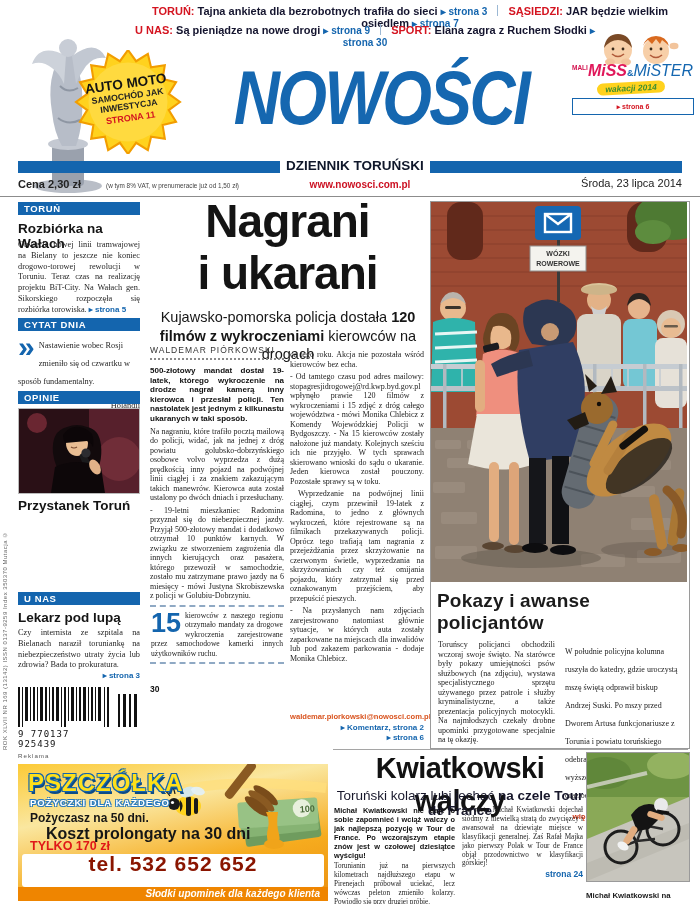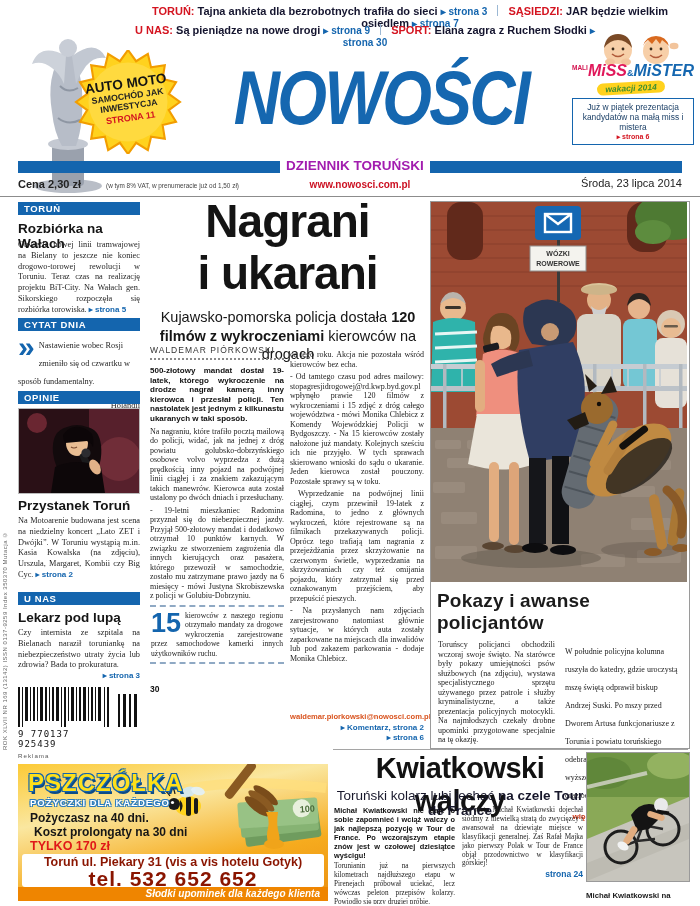--- a/index.html
+++ b/index.html
@@ -90,21 +90,21 @@
       <div class="b" style="font-size:8.8px;color:#232323;">INWESTYCJA</div>
       <div class="b" style="font-size:9px;color:#d41420;margin-top:2px;">STRONA 11</div>
     </div>
   </div>
 
   <div class="abs ctr" style="left:195px;top:42px;width:372px;height:112px;line-height:112px;
        font-size:76px;font-weight:bold;font-style:italic;color:#1567b0;letter-spacing:-3px;
        transform:scaleX(0.84);">NOWOŚCI</div>
 
   <div class="abs" style="left:18px;top:161px;width:262px;height:12px;background:#1465ae;"></div>
-  <div class="abs ctr b" style="left:280px;top:158px;width:150px;font-size:13.5px;color:#a21caf;">DZIENNIK TORUŃSKI</div>
+  <div class="abs ctr b" style="left:280px;top:158px;width:150px;font-size:13.5px;color:#0f172a;">DZIENNIK TORUŃSKI</div>
   <div class="abs" style="left:430px;top:161px;width:252px;height:12px;background:#1465ae;"></div>
 
   <div class="abs b" style="left:18px;top:178px;font-size:11px;color:#222;">Cena 2,30 zł</div>
   <div class="abs" style="left:106px;top:182px;font-size:6.4px;color:#444;">(w tym 8% VAT, w prenumeracie już od 1,50 zł)</div>
   <div class="abs ctr b" style="left:290px;top:179px;width:140px;font-size:10px;color:#cc1122;">www.nowosci.com.pl</div>
   <div class="abs rt" style="left:540px;top:177px;width:142px;font-size:11px;color:#222;">Środa, 23 lipca 2014</div>
 
   <svg class="abs" style="left:588px;top:28px;" width="96" height="40" viewBox="0 0 96 40">
     <circle cx="30" cy="22" r="14" fill="#f7cfa8"></circle>
     <path d="M16 20 q2 -14 14 -14 q12 0 14 14 q-6 -8 -14 -8 q-8 0 -14 8z" fill="#7a4a26"></path>
@@ -114,26 +114,25 @@
     <ellipse cx="22" cy="34" rx="5" ry="3.4" fill="#f2c49c"></ellipse>
       <ellipse cx="38" cy="34" rx="5" ry="3.4" fill="#f2c49c"></ellipse>
     <circle cx="68" cy="23" r="13" fill="#f7cfa8"></circle>
     <path d="M55 18 q3 -10 13 -10 q10 0 13 10 q-4 -4 -7 -6 l-2 4 -4 -5 -4 5 -4 -4 q-3 2 -5 6z" fill="#d96a1f"></path>
     <path d="M62 27 q6 5 12 0" stroke="#b05a3a" stroke-width="1.6" fill="none"></path>
     <circle cx="63" cy="21" r="1.4" fill="#3a2a1a"></circle>
       <circle cx="73" cy="21" r="1.4" fill="#3a2a1a"></circle>
     <ellipse cx="86" cy="18" rx="4.5" ry="3.2" fill="#f2c49c"></ellipse>
   </svg>
   <div class="abs" style="left:572px;top:62px;width:118px;text-align:center;">
-    <span style="font-size:6.5px;color:#d41450;font-weight:bold;vertical-align:6px;">MALI</span><span style="font-size:16px;font-weight:bold;font-style:italic;color:#e0185a;">MiSS</span><span style="font-size:9px;font-weight:bold;color:#1567b0;">&amp;</span><span style="font-size:16px;font-weight:bold;font-style:italic;color:#1567b0;">MiSTER</span>
+    <span style="font-size:6.5px;color:#d41450;font-weight:bold;vertical-align:6px;">MALI</span><span style="font-size:16px;font-weight:bold;font-style:italic;color:#e0185a;">MiSS</span><span style="font-size:9px;font-weight:bold;color:#1567b0;">&amp;</span><span style="font-size:16px;font-weight:normal;font-style:italic;color:#1567b0;">MiSTER</span>
   </div>
   <div class="abs ctr" style="left:597px;top:82px;width:68px;background:#ffd21e;border-radius:7px;
        font-size:8.5px;font-weight:bold;font-style:italic;color:#3f8f2f;transform:rotate(-3deg);padding:1px 0;">wakacji 2014</div>
   <div class="abs" style="left:572px;top:98px;width:116px;border:1px solid #1465ae;background:#fff;padding:3px 2px;">
-    <div class="ctr" style="font-size:8.4px;line-height:10px;color:#1b3f66;">Już w piątek prezentacja kandydatów na małą miss i mistera</div>
     <div class="ctr b" style="font-size:7px;color:#d41420;margin-top:1px;">▸ strona 6</div>
   </div>
 
   <div class="abs" style="left:0;top:196px;width:700px;height:1px;background:#8c8c8c;"></div>
 
   <div class="abs vtext" style="left:2px;top:520px;height:230px;">ROK XLVII   NR 169 (13142)   ISSN 0137-9259   Index 350370   Mutacja ©</div>
 
   <div class="abs hdrbar" style="left:18px;top:202px;width:116px;">TORUŃ</div>
   <div class="abs sb-title" style="left:18px;top:221px;width:122px;">Rozbiórka na Wałach</div>
   <div class="abs sb-body just" style="left:18px;top:240px;width:122px;">
@@ -159,24 +158,20 @@
     <path d="M48 18 q-16 4 -14 26 q2 16 10 22 l30 0 q10 -10 8 -30 q-2 -16 -14 -18 q-10 -4 -20 0z" fill="#120a0c"></path>
     <ellipse cx="58" cy="34" rx="11" ry="13" fill="#e9bd93"></ellipse>
     <path d="M44 26 q10 -14 26 -4 q6 4 4 16 q-2 -4 -6 -6 l-22 2 q-2 -4 -2 -8z" fill="#0c0608"></path>
     <path d="M52 38 q3 2 6 0" stroke="#7a4a30" stroke-width="1.2" fill="none"></path>
     <rect x="62" y="44" width="7" height="14" rx="3" fill="#1a1a1c" transform="rotate(-24 65 50)"></rect>
     <circle cx="67" cy="44" r="4.6" fill="#2c2c30"></circle>
     <path d="M36 58 q22 -10 46 0 l4 26 -54 0 z" fill="#0d0709"></path>
     <ellipse cx="76" cy="58" rx="5" ry="8" fill="#e2b288" transform="rotate(-30 76 58)"></ellipse>
   </svg>
   <div class="abs sb-title" style="left:18px;top:498px;width:122px;">Przystanek Toruń</div>
-  <div class="abs sb-body just" style="left:18px;top:516px;width:122px;">
-    <span>Na Motoarenie budowana jest scena na niedzielny koncert „Lato ZET i Dwójki”. W Toruniu wystąpią m.in. Kasia Kowalska (na zdjęciu), Urszula, Margaret, Kombii czy Big Cyc.</span>
-    <span class="pg sb-link">▸ strona 2</span>
-  </div>
 
   <div class="abs hdrbar" style="left:18px;top:592px;width:116px;">U NAS</div>
   <div class="abs sb-title" style="left:18px;top:610px;width:122px;">Lekarz pod lupą</div>
   <div class="abs sb-body just" style="left:18px;top:628px;width:122px;">
     <span>Czy internista ze szpitala na Bielanach naraził toruniankę na niebezpieczeństwo utraty życia lub zdrowia? Bada to prokuratura.</span>
     <span class="pg sb-link" style="display:block;text-align:right;">▸ strona 3</span>
   </div>
 
   <div class="abs" style="left:18px;top:684px;width:122px;height:58px;">
     <span class="abs b sans" style="left:96px;top:0;font-size:8.5px;color:#111;">30</span>
@@ -443,38 +438,37 @@
         <rect x="28" y="34" width="4" height="16" rx="2" fill="#1a1a1a"></rect>
         <circle cx="8" cy="40" r="6" fill="#1a1a1a"></circle>
         <circle cx="6.5" cy="38.5" r="1.6" fill="#fff"></circle>
         <ellipse cx="22" cy="28" rx="8" ry="5" fill="#cfe8f5" opacity="0.9" transform="rotate(-20 22 28)"></ellipse>
         <ellipse cx="32" cy="27" rx="7" ry="4" fill="#e2f1fa" opacity="0.9" transform="rotate(14 32 27)"></ellipse>
         <path d="M4 32 q-3 -5 -7 -6 M9 30 q-1 -6 -4 -9" stroke="#1a1a1a" stroke-width="1.2" fill="none"></path>
       </g>
     </svg>
     <div class="abs brand" style="left:10px;top:5px;">PSZCZÓŁKA</div>
     <div class="abs tagline" style="left:12px;top:33px;">POŻYCZKI DLA KAŻDEGO</div>
-    <div class="abs b" style="left:12px;top:47px;font-size:12px;color:#161616;">Pożyczasz na 40 dni.</div>
-    <div class="abs b" style="left:16px;top:61px;font-size:12px;color:#161616;">Koszt prolongaty na 30 dni</div>
+    <div class="abs b" style="left:12px;top:47px;font-size:12px;color:#161616;">Pożyczasz na 50 dni.</div>
+    <div class="abs b" style="left:28px;top:61px;font-size:16px;color:#161616;">Koszt prolongaty na 30 dni</div>
     <div class="abs b" style="left:12px;top:75px;font-size:12.5px;color:#e01818;">TYLKO 170 zł</div>
     <div class="abs" style="left:4px;top:90px;width:302px;height:33px;background:#fff;border-radius:3px;">
-      <div class="ctr b" style="font-size:12.5px;color:#8a1500;margin-top:1px;">Toruń ul. Piekary 31 (vis a vis hotelu Gotyk)</div>
       <div class="ctr" style="font-size:21px;font-weight:900;line-height:19px;color:#8a1500;letter-spacing:1px;">tel. 532 652 652</div>
     </div>
     <div class="abs rt" style="left:0;top:123px;width:302px;height:14px;background:#ef8500;color:#fff;
          font-size:10px;font-weight:800;font-style:italic;line-height:14px;padding-right:8px;">Słodki upominek dla każdego klienta</div>
   </div>
 
   <div class="abs ctr b" style="left:333px;top:752px;width:254px;font-size:29px;color:#121212;letter-spacing:-0.5px;">Kwiatkowski walczy</div>
   <div class="abs ctr" style="left:329px;top:788px;width:262px;font-size:13.5px;color:#17172b;">
     <span>Toruński kolarz lubi jechać </span><span class="b">na czele Tour de France</span>
   </div>
   <div class="abs sportTxt just" style="left:334px;top:806px;width:121px;height:98px;overflow:hidden;">
     <p class="sportLead">Michał Kwiatkowski nie daje o sobie zapomnieć i wciąż walczy o jak najlepszą pozycję w Tour de France. Po wczorajszym etapie znów jest w czołowej dziesiątce wyścigu!</p>
-    <p>Torunianin już na pierwszych kilometrach najdłuższego etapu w Pirenejach próbował uciekać, lecz wówczas peleton przepisów kolarzy. Powiodło się przy drugiej próbie.</p>
+    <p>Torunianin już na pierwszych kilometrach najdłuższego etapu w Pirenejach próbował uciekać, lecz wówczas peleton zmieniło kolarzy. Powiodło się przy drugiej próbie.</p>
   </div>
   <div class="abs sportTxt just" style="left:462px;top:806px;width:121px;height:98px;overflow:hidden;">
     <p>Do mety Michał Kwiatkowski dojechał siódmy z niewielką stratą do zwycięzcy i awansował na dziewiąte miejsce w klasyfikacji generalnej. Zaś Rafał Majka jako pierwszy Polak w Tour de France objął przodownictwo w klasyfikacji górskiej!</p>
     <div class="rt pg" style="font-size:8.5px;">strona 24</div>
   </div>
 
   <svg class="abs photo-frame" style="left:586px;top:752px;" width="102" height="128" viewBox="0 0 102 128">
     <rect width="102" height="128" fill="#8aa957"></rect>
     <rect x="0" y="0" width="102" height="44" fill="#6e9443"></rect>
     <ellipse cx="18" cy="20" rx="26" ry="16" fill="#5c8338" opacity="0.8"></ellipse>

